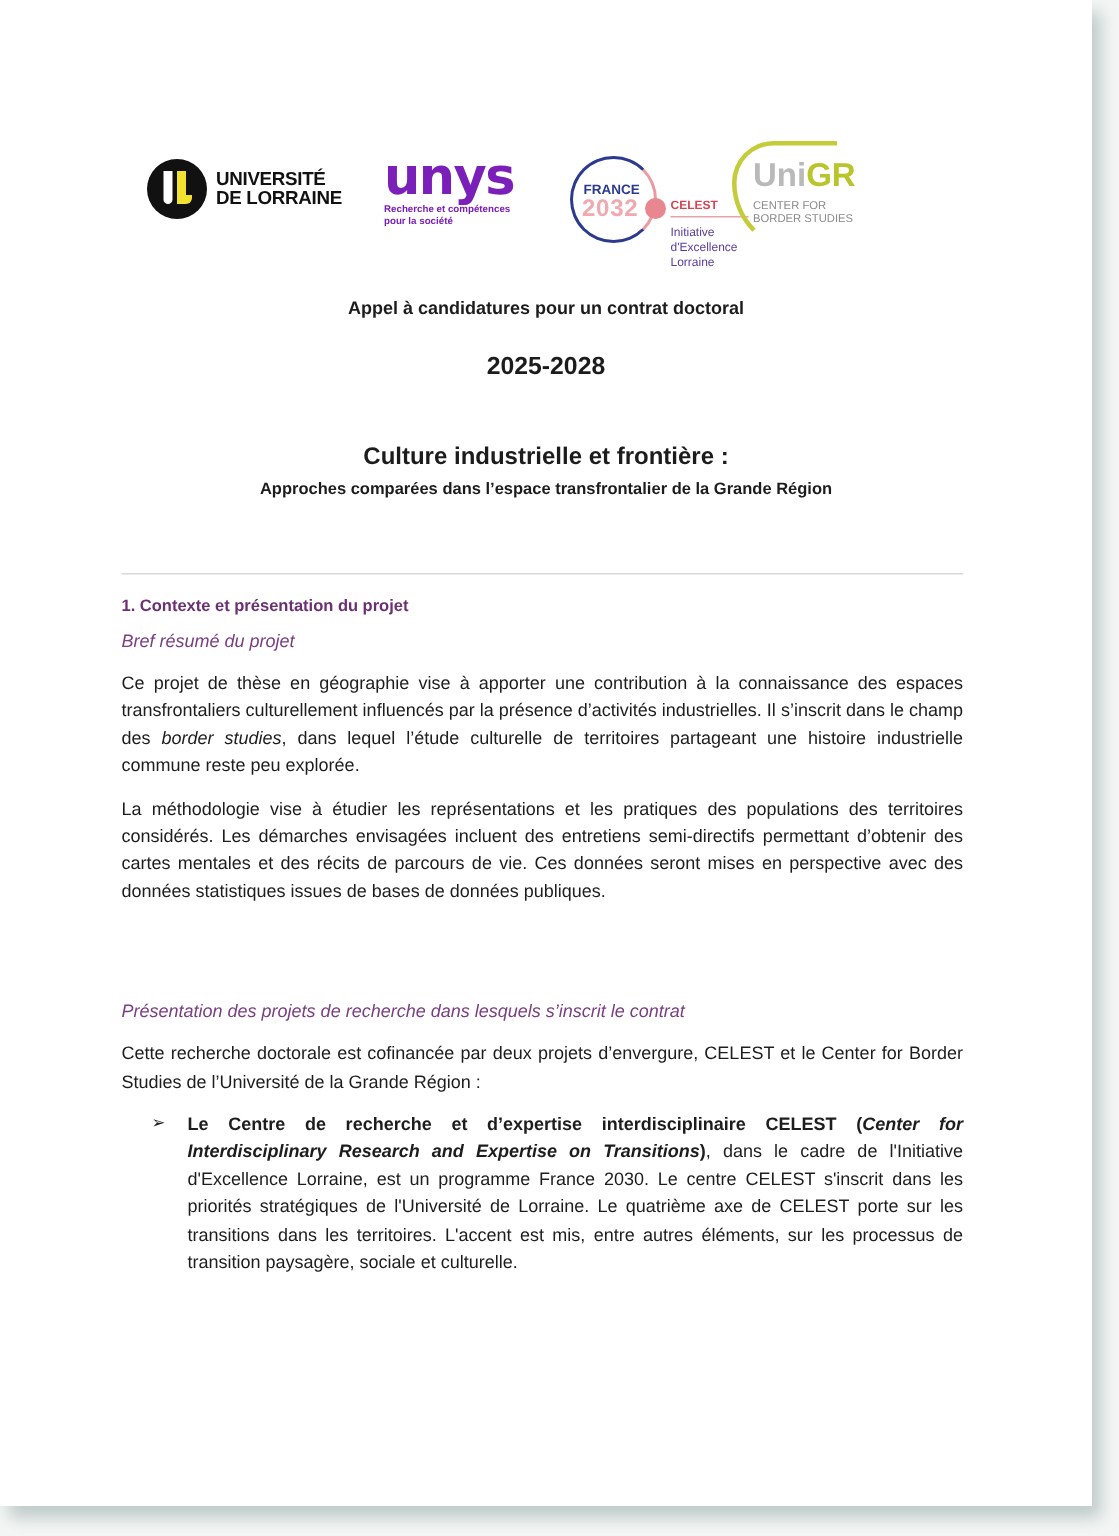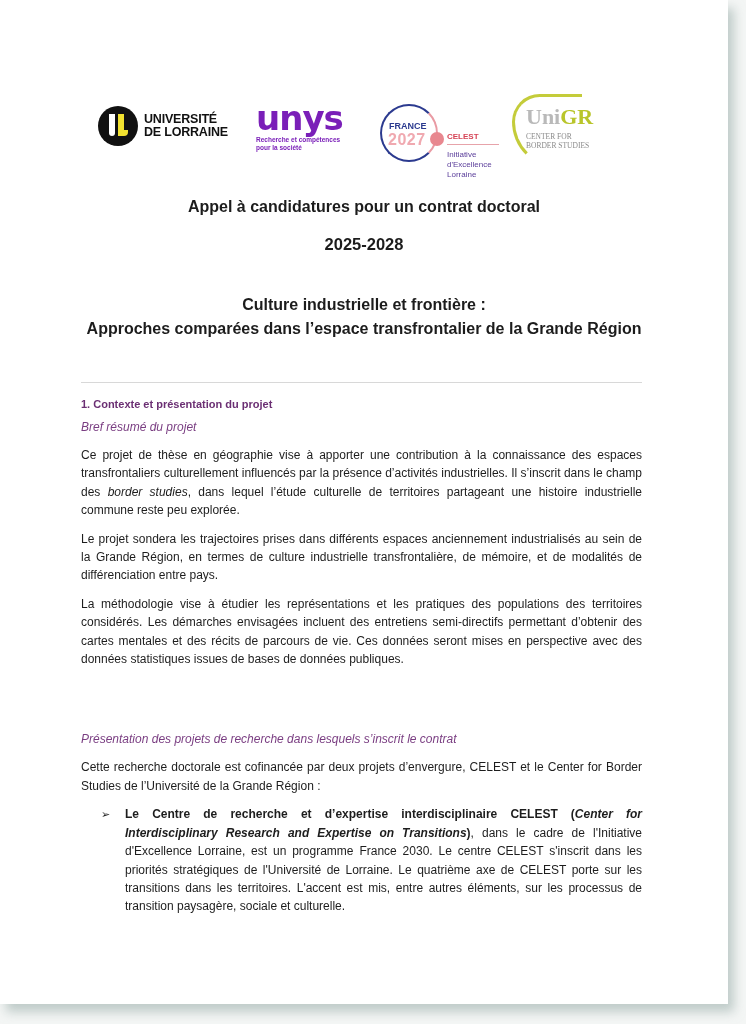--- a/index.html
+++ b/index.html
@@ -28,31 +28,31 @@
   .unys-word { font-family: "DejaVu Sans", sans-serif; font-weight: bold; font-size: 34px; color: #7a1fb8; line-height: 32px; letter-spacing: -1px; }
   .unys-sub { font-size: 6.5px; font-weight: bold; color: #7a1fb8; line-height: 8px; margin-top: 2px; }
   .france-logo { left: 380px; top: 12px; width: 125px; height: 60px; }
   .france-ring { position: absolute; left: 0; top: 0; width: 58px; height: 58px; border-radius: 50%; border: 2.5px solid #2b3a8f; border-right-color: #e99aa3; box-sizing: border-box; }
   .france-word { position: absolute; left: 9px; top: 17px; font-weight: bold; font-size: 9px; color: #2b3a8f; }
   .france-year { position: absolute; left: 8px; top: 27px; font-weight: bold; font-size: 16px; color: #f0a9b0; letter-spacing: 0.5px; }
   .france-dot { position: absolute; left: 50px; top: 28px; width: 14px; height: 14px; border-radius: 50%; background: #e8878f; }
   .france-text { position: absolute; left: 67px; top: 2px; font-size: 8px; line-height: 10px; color: #5a3d9a; margin-top: 44px; }
   .france-line { position: absolute; left: 67px; top: 40px; width: 52px; height: 1px; background: #e7a3aa; }
   .france-celest { position: absolute; left: 67px; top: 28px; font-size: 8px; font-weight: bold; color: #d64456; }
-  .unigr-logo { left: 512px; top: 2px; width: 100px; height: 76px; font-family: Liberation Serif, serif; }
+  .unigr-logo { left: 488px; top: 2px; width: 100px; height: 76px; }
   .unigr-arc { position: absolute; left: 0; top: 0; width: 70px; height: 74px; border: 3px solid #c4cc3a; border-right: none; border-bottom-color: transparent; border-radius: 30px 0 0 50px; box-sizing: border-box; }
   .unigr-word { position: absolute; left: 14px; top: 10px; font-size: 22px; font-weight: bold; color: #b9b9b9; }
   .unigr-word .gr { color: #b9c52a; }
   .unigr-sub { position: absolute; left: 14px; top: 38px; font-size: 7.5px; line-height: 9px; color: #8a8a8a; }
 
   .title-block { position: absolute; left: 0; width: 728px; text-align: center; font-family: "Liberation Sans", sans-serif; color: #1c1c1c; }
-  .t1 { top: 198px; font-size: 16px; font-weight: bold; }
+  .t1 { top: 198px; font-size: 12px; font-weight: bold; }
   .t2 { top: 235px; font-size: 16.5px; font-weight: bold; }
   .t3 { top: 296px; font-size: 16px; font-weight: bold; }
-  .t4 { top: 320px; font-size: 16px; font-weight: bold; }
+  .t4 { top: 320px; font-size: 11px; font-weight: bold; }
 
   .hr { position: absolute; left: 81px; top: 382px; width: 561px; height: 1px; background: #d8d8d8; }
 
   .content { position: absolute; left: 81px; top: 398px; width: 561px; color: #1d1d1d; }
   .h1 { font-size: 11px; font-weight: bold; color: #6b2f73; margin: 0 0 10px 0; }
   .sub { font-style: italic; font-size: 12px; color: #7a3e82; margin: 0 0 12px 0; }
   .para { font-size: 12px; line-height: 18.4px; text-align: justify; margin: 0 0 10px 0; }
   .para i { font-style: italic; }
   .gap { height: 54px; }
   .bullet { display: flex; margin-left: 20px; }
@@ -81,21 +81,21 @@
       <div class="unys-word">unys</div>
       <div class="unys-sub">
         <div>Recherche et compétences</div>
         <div>pour la société</div>
       </div>
     </div>
 
     <div class="logo france-logo">
       <div class="france-ring"></div>
       <div class="france-word">FRANCE</div>
-      <div class="france-year">2027</div>
+      <div class="france-year">2032</div>
       <div class="france-dot"></div>
       <div class="france-text">
         <div>Initiative</div>
         <div>d'Excellence</div>
         <div>Lorraine</div>
       </div>
       <div class="france-line"></div>
       <div class="france-celest">CELEST</div>
     </div>
 
@@ -113,21 +113,20 @@
   <div class="title-block t2">2025-2028</div>
   <div class="title-block t3">Culture industrielle et frontière :</div>
   <div class="title-block t4">Approches comparées dans l’espace transfrontalier de la Grande Région</div>
 
   <div class="hr"></div>
 
   <div class="content">
     <div class="h1">1. Contexte et présentation du projet</div>
     <div class="sub">Bref résumé du projet</div>
     <p class="para"><span>Ce projet de thèse en géographie vise à apporter une contribution à la connaissance des espaces transfrontaliers culturellement influencés par la présence d’activités industrielles. Il s’inscrit dans le champ des </span><i>border studies</i><span>, dans lequel l’étude culturelle de territoires partageant une histoire industrielle commune reste peu explorée.</span></p>
-    <p class="para">Le projet sondera les trajectoires prises dans différents espaces anciennement industrialisés au sein de la Grande Région, en termes de culture industrielle transfrontalière, de mémoire, et de modalités de différenciation entre pays.</p>
     <p class="para">La méthodologie vise à étudier les représentations et les pratiques des populations des territoires considérés. Les démarches envisagées incluent des entretiens semi-directifs permettant d’obtenir des cartes mentales et des récits de parcours de vie. Ces données seront mises en perspective avec des données statistiques issues de bases de données publiques.</p>
     <div class="gap"></div>
     <div class="sub">Présentation des projets de recherche dans lesquels s’inscrit le contrat</div>
     <p class="para">Cette recherche doctorale est cofinancée par deux projets d’envergure, CELEST et le Center for Border Studies de l’Université de la Grande Région :</p>
     <div class="bullet">
       <div class="bullet-mark">➢</div>
       <p class="para"><b>Le Centre de recherche et d’expertise interdisciplinaire CELEST (</b><b><i>Center for Interdisciplinary Research and Expertise on Transitions</i></b><b>)</b><span>, dans le cadre de l'Initiative d'Excellence Lorraine, est un programme France 2030. Le centre CELEST s'inscrit dans les priorités stratégiques de l'Université de Lorraine. Le quatrième axe de CELEST porte sur les transitions dans les territoires. L'accent est mis, entre autres éléments, sur les processus de transition paysagère, sociale et culturelle.</span></p>
     </div>
   </div>
 </div>

